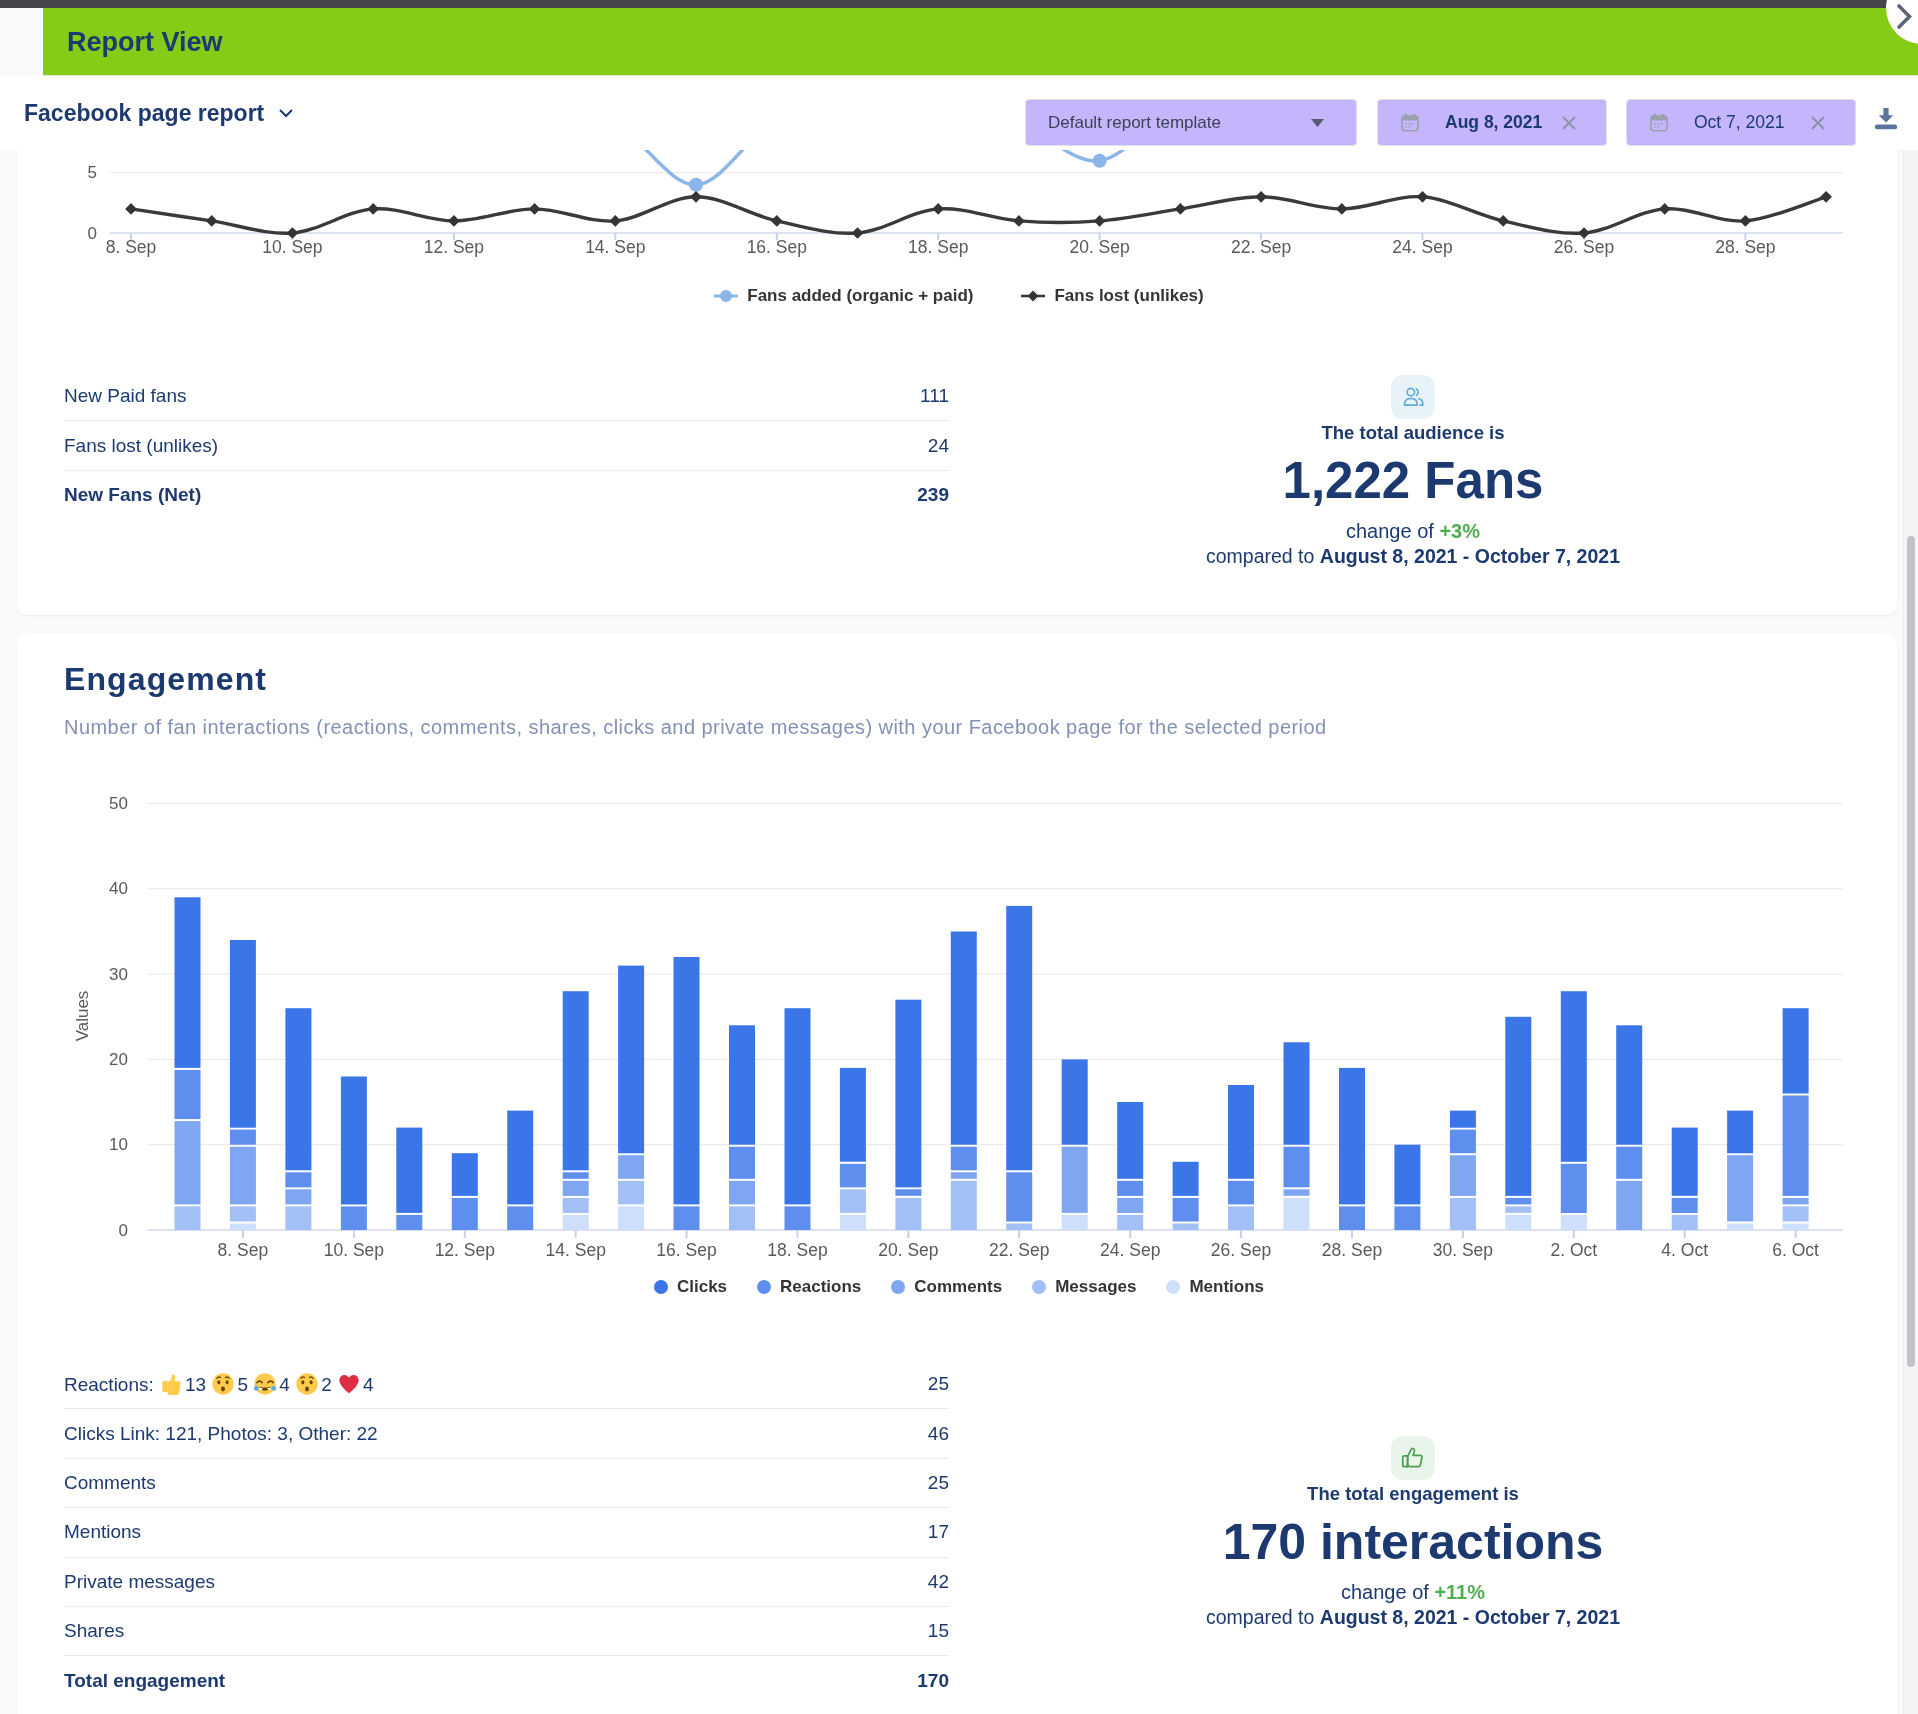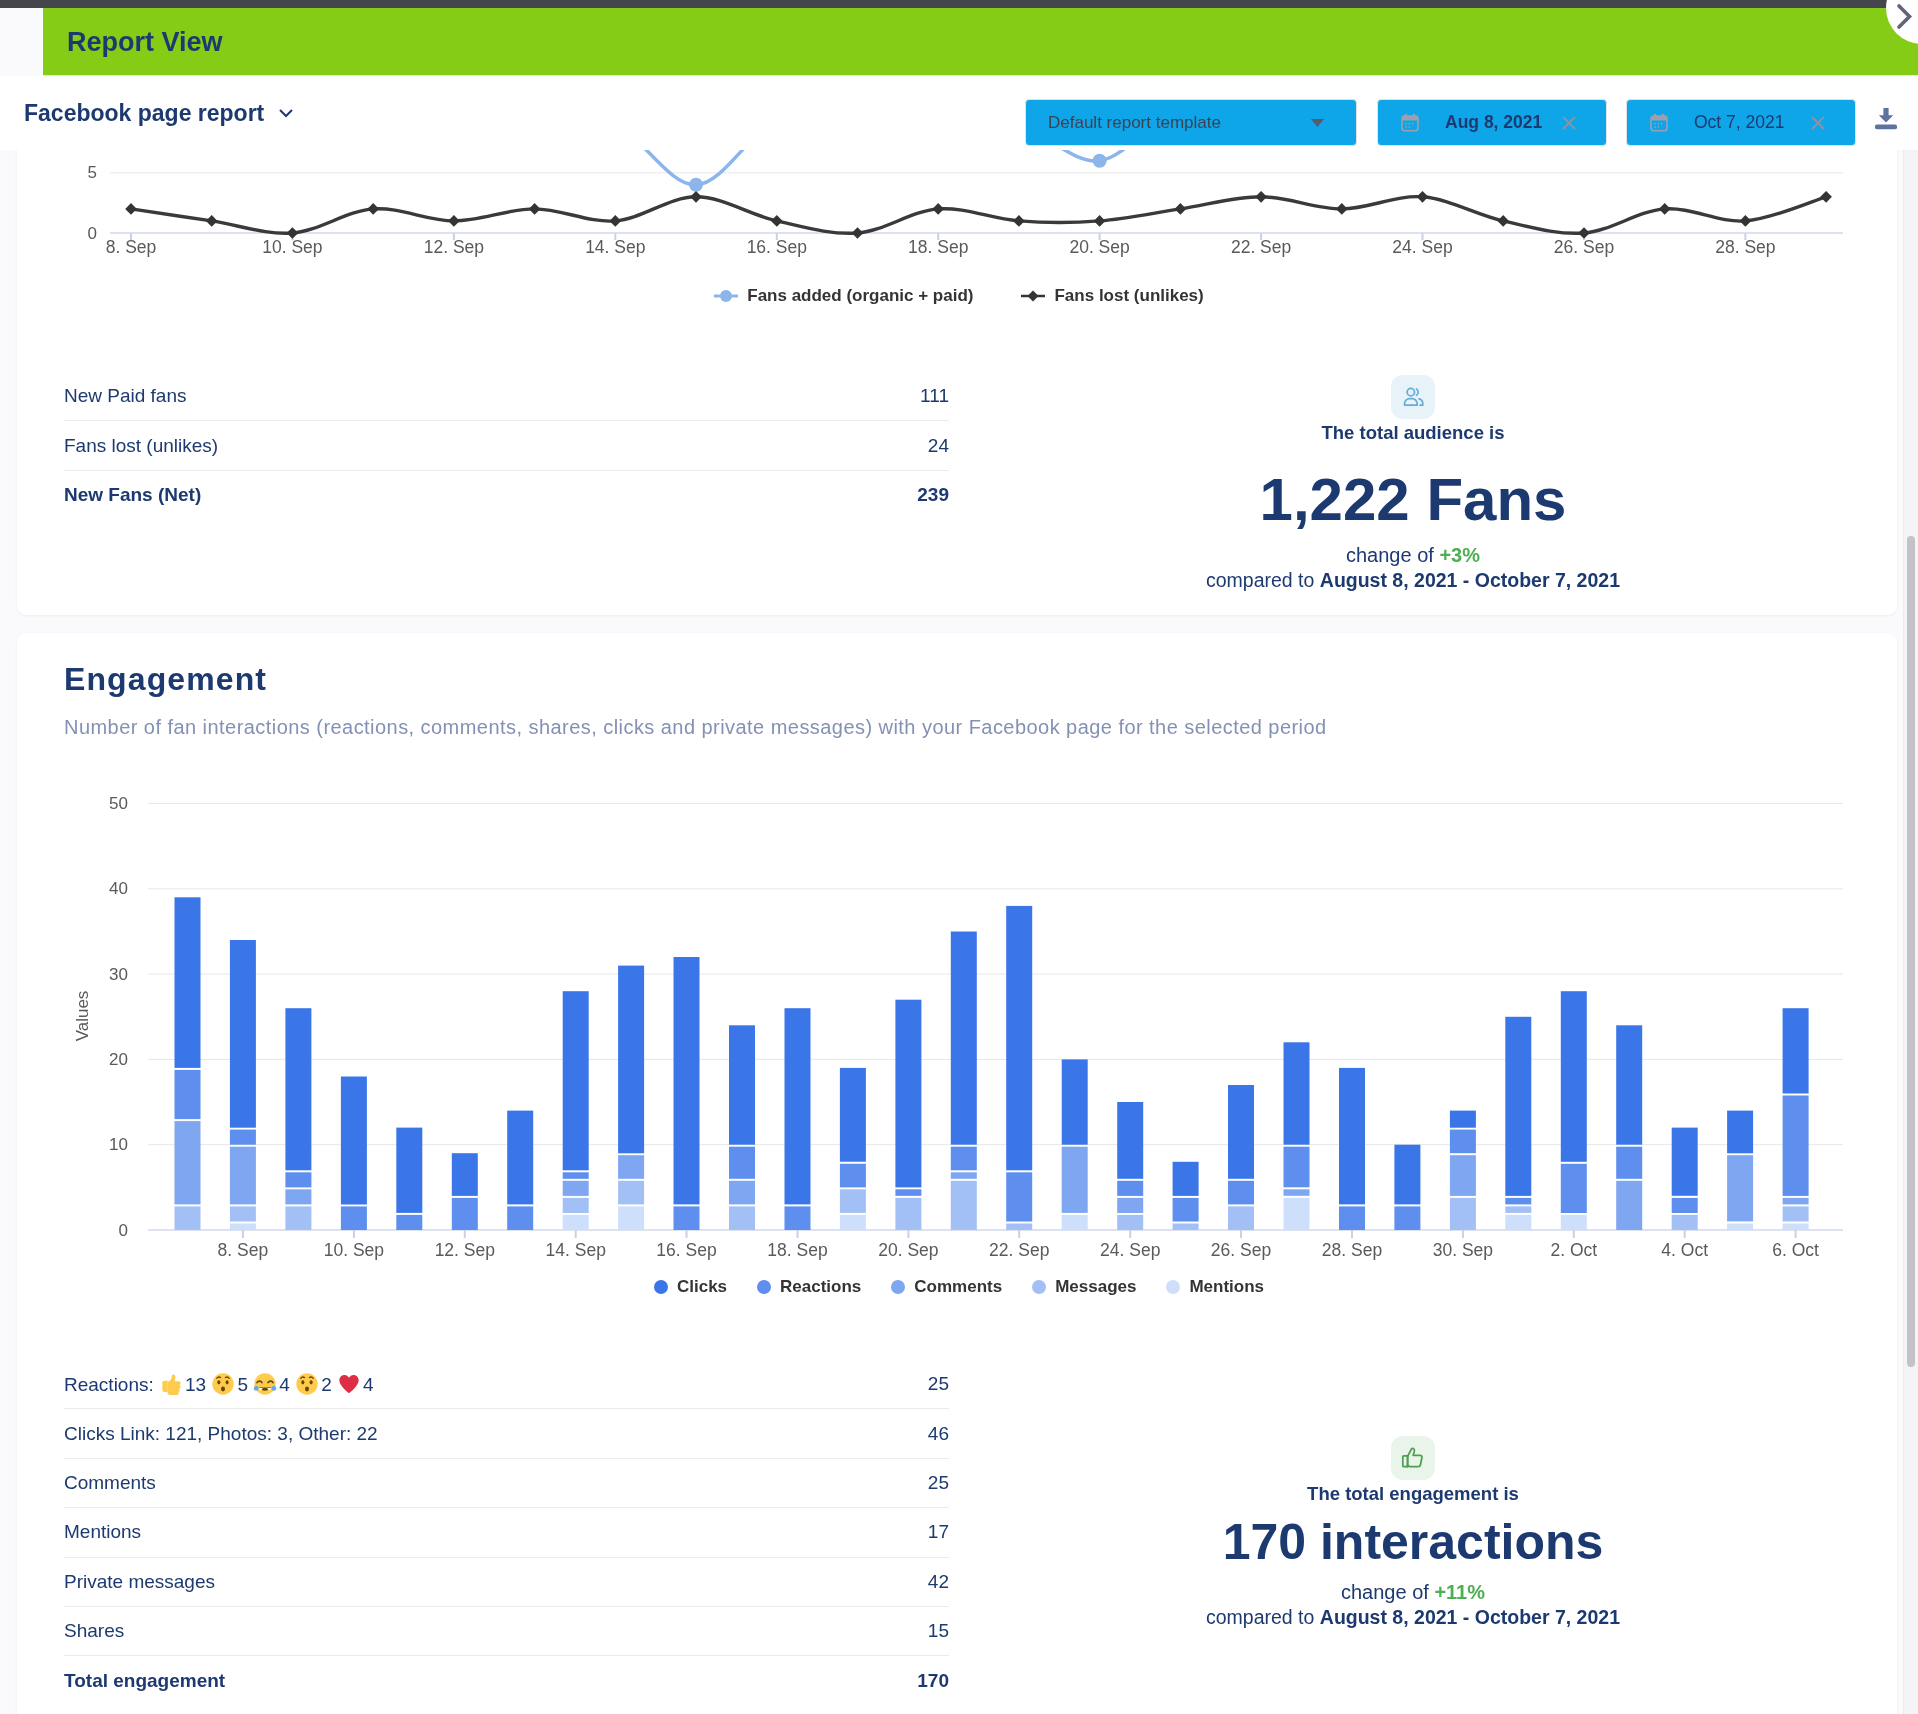--- a/index.html
+++ b/index.html
@@ -7,25 +7,25 @@
 .panel { position:absolute; background:#fff; box-shadow:0 1px 3px rgba(40,50,80,.06); }
 .trow { height:49.4px; display:flex; align-items:center; justify-content:space-between; }
 .tl, .tv { font-size:19px; color:#1d3a70; }
 .emn { margin-left:2px; }
 .lgrow { position:absolute; top:1277px; left:0; width:1918px; display:flex; justify-content:center; gap:30px; }
 .lg2 { font-size:17px; font-weight:700; color:#343436; display:flex; align-items:center; }
 .dot { width:14px; height:14px; border-radius:50%; display:inline-block; margin-right:9px; }
 .sumblock { position:absolute; width:700px; left:1063px; text-align:center; color:#1d3a70; }
 .ibox { width:44px; height:44px; border-radius:12px; margin:0 auto; display:flex; align-items:center; justify-content:center; }
 .sum1 { font-size:18.5px; font-weight:700; margin-top:3px; }
-.sumbig { font-size:60px; font-weight:700; margin-top:21px; letter-spacing:0; }
+.sumbig { font-size:51px; font-weight:700; margin-top:7px; letter-spacing:0; }
 .sumch { font-size:20px; margin-top:10px; }
 .sumcmp { font-size:19.5px; margin-top:2px; }
 .green { color:#4caf50; font-weight:700; }
-.ctrl { position:absolute; top:23px; height:47px; background:#0ea5e9; border:1px solid #e0e2e8; border-radius:4px; display:flex; align-items:center; }
+.ctrl { position:absolute; top:23px; height:47px; background:#c4b5fd; border:1px solid #e0e2e8; border-radius:4px; display:flex; align-items:center; }
 </style></head>
 <body>
 
 <div class="panel" style="left:17px; top:100px; width:1880px; height:515px; border-radius:0 0 10px 10px;"></div>
 <div class="panel" style="left:17px; top:633px; width:1880px; height:1090px; border-radius:10px 10px 0 0;"></div>
 
 <svg style="position:absolute;left:0;top:150px" width="1918" height="170" viewBox="0 150 1918 170">
 <line x1="110" y1="172.8" x2="1843" y2="172.8" stroke="#e7e7e7" stroke-width="1"></line>
 <line x1="110" y1="233" x2="1843" y2="233" stroke="#dde2f0" stroke-width="2"></line>
 <text x="97" y="172.8" text-anchor="end" dominant-baseline="central" font-size="17" fill="#595a5c">5</text>

